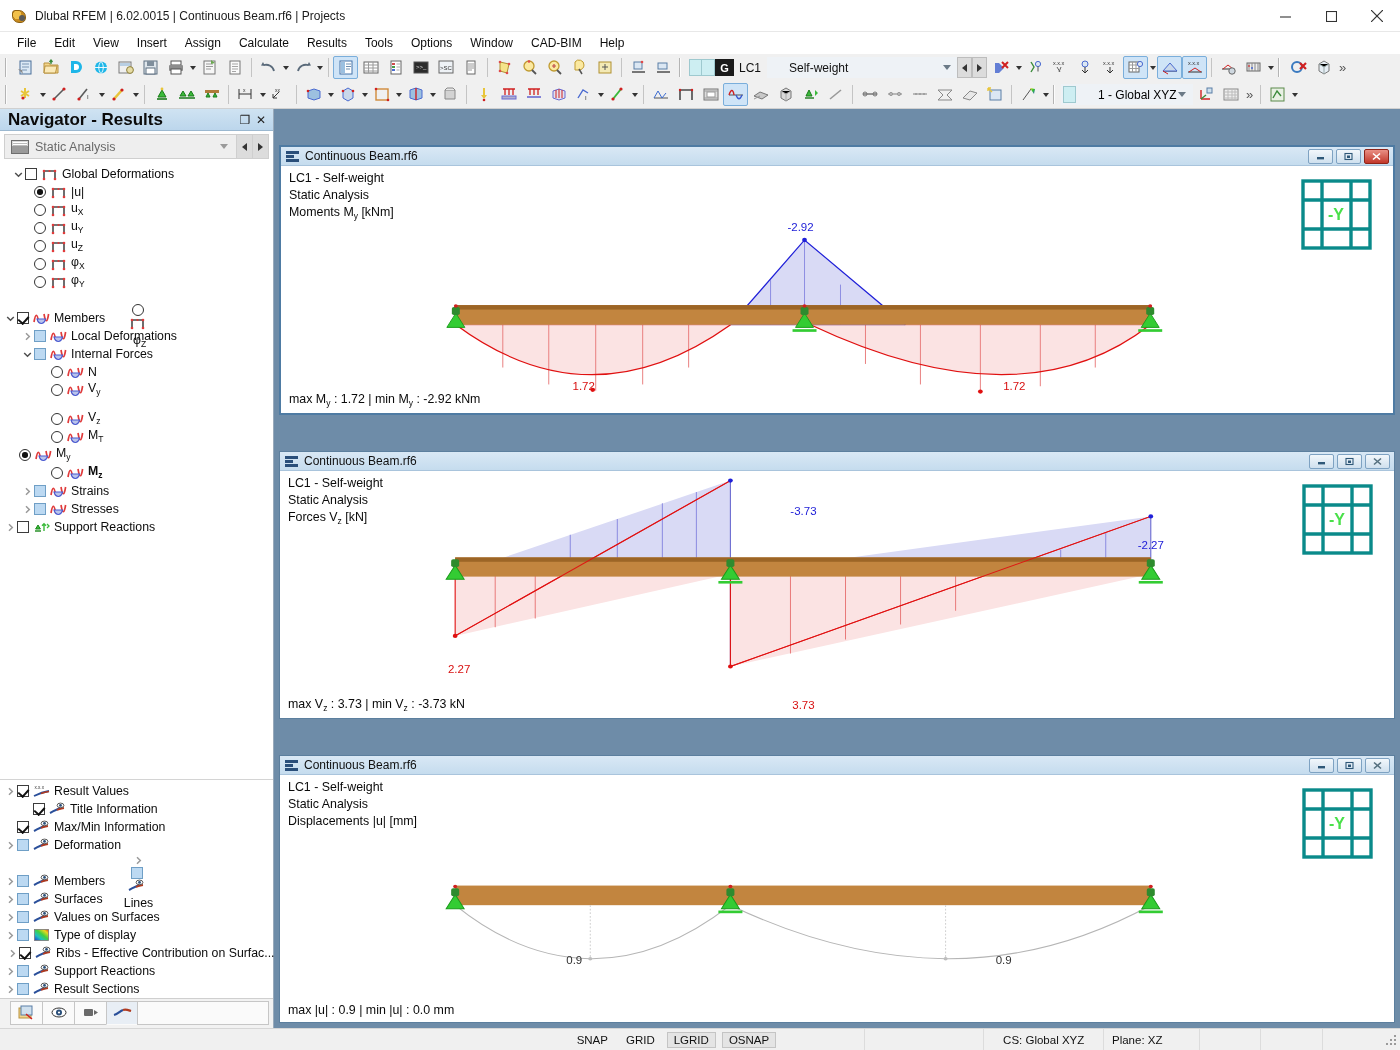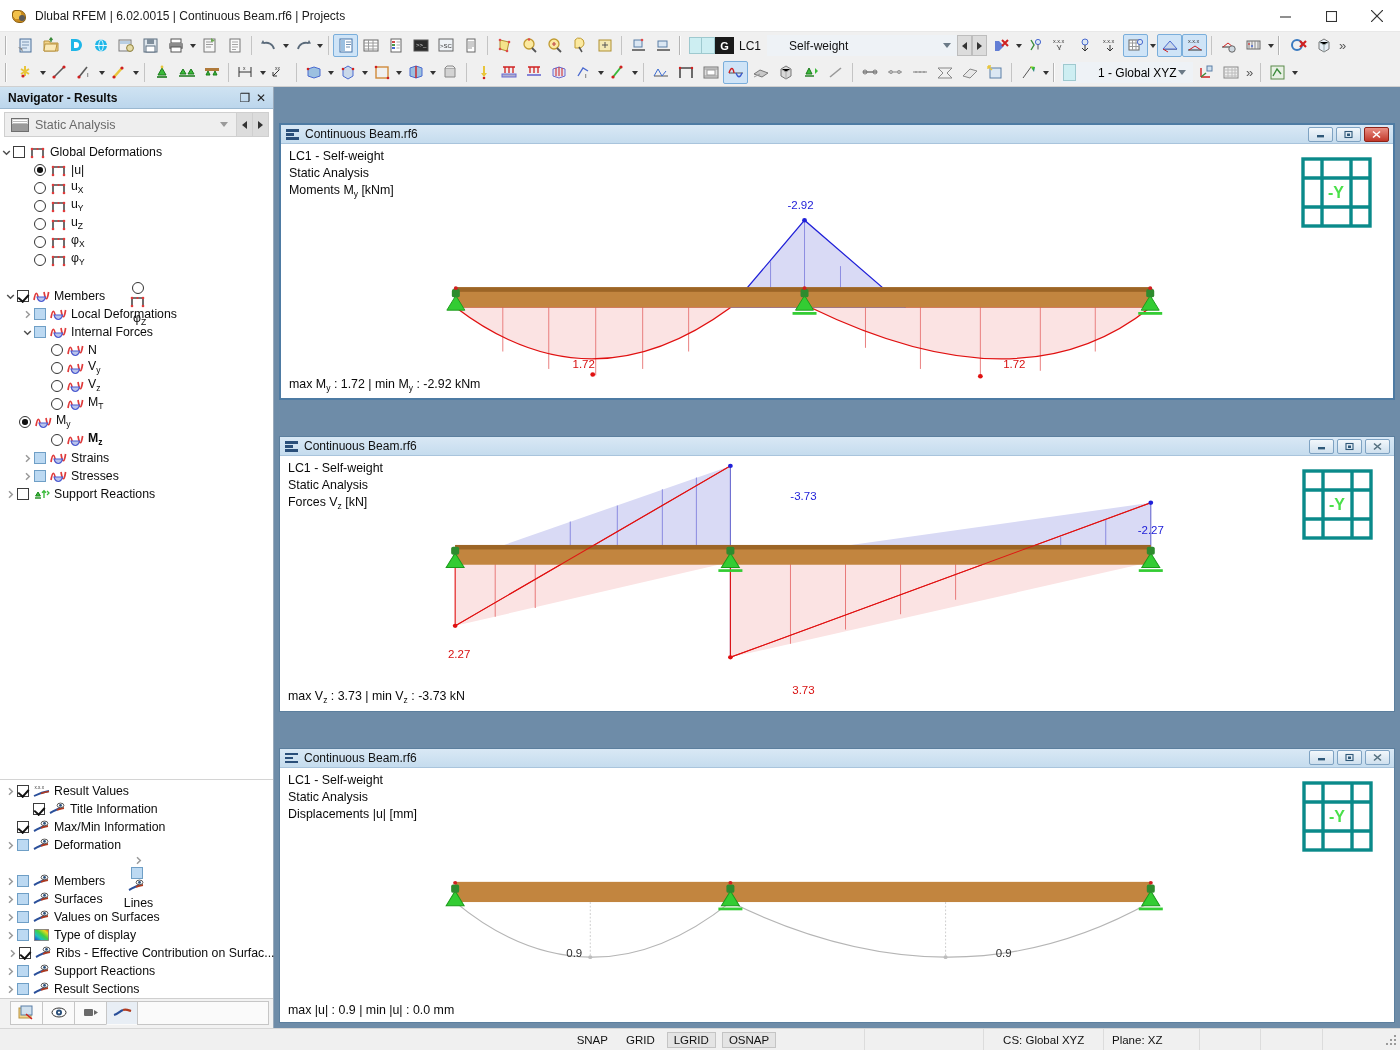--- a/index.html
+++ b/index.html
@@ -63,21 +63,21 @@
   .csbox .txt { font-size:12px; padding-left:22px; flex:1; }
   .csbox .cv { width:0;height:0;border-left:4px solid transparent;border-right:4px solid transparent;border-top:5px solid #6b7a87; margin-right:7px;}
   .chev { font-size:13px; color:#555; padding:0 3px; }
 
   
   .main { flex:1 1 auto; display:flex; min-height:0; }
 
   
   .nav { width:274px; background:#fff; display:flex; flex-direction:column; border-right:1px solid #9ab; flex:0 0 274px; }
   .navhdr { height:22px; background:linear-gradient(to bottom,#cfe3f2,#bcd6ec); display:flex; align-items:center; padding:0 4px 0 8px; border-bottom:1px solid #9bb8d0;}
-  .navhdr .t { font-weight:bold; font-size:12px; color:#0b0b0b; flex:1; }
+  .navhdr .t { font-weight:bold; font-size:17px; color:#0b0b0b; flex:1; }
   .navhdr .b { width:16px;height:16px;display:flex;align-items:center;justify-content:center;color:#222; font-size:12px; }
   .navcombo { height:25px; margin:3px 4px 0 4px; background:#eeeeee; border:1px solid #cfcfcf; display:flex; align-items:center; }
   .navcombo .ic { width:18px;height:14px;margin:0 6px 0 6px; background:linear-gradient(to bottom,#d8d8d8 0 40%,#9a9a9a 40% 100%); border:1px solid #6e6e6e; position:relative;}
   .navcombo .ic:after{content:"";position:absolute;left:1px;top:1px;right:1px;height:4px;background:repeating-linear-gradient(to bottom,#fff 0 1px,#bbb 1px 2px);}
   .navcombo .tx { flex:1; color:#6a6a6a; font-size:12.5px; }
   .navcombo .cv { width:0;height:0;border-left:4px solid transparent;border-right:4px solid transparent;border-top:5px solid #9a9a9a; margin-right:8px;}
   .navcombo .ab { width:16px;height:23px;background:#dcdcdc;border-left:1px solid #cfcfcf;display:flex;align-items:center;justify-content:center;}
   .navtree { flex:1 1 auto; overflow:hidden; padding-top:6px; position:relative; }
   .navbottom { border-top:1px solid #d4d4d4; padding-top:2px; }
   .navtoolbar { height:30px; display:flex; align-items:center; padding:2px 4px 4px 10px; border-top:1px solid #cfcfcf; background:#f2f2f2;}
@@ -155,20 +155,34 @@
       </div>
       <div class="wbtn close">
         <svg width="12" height="12">
             <line x1="0" y1="0" x2="12" y2="12" stroke="#333" stroke-width="1.2"></line>
             <line x1="12" y1="0" x2="0" y2="12" stroke="#333" stroke-width="1.2"></line>
           </svg>
       </div>
     </div>
   </div>
 
+  <div class="menubar">
+    <div class="mi">File</div>
+    <div class="mi">Edit</div>
+    <div class="mi">View</div>
+    <div class="mi">Insert</div>
+    <div class="mi">Assign</div>
+    <div class="mi">Calculate</div>
+    <div class="mi">Results</div>
+    <div class="mi">Tools</div>
+    <div class="mi">Options</div>
+    <div class="mi">Window</div>
+    <div class="mi">CAD-BIM</div>
+    <div class="mi">Help</div>
+  </div>
 
   <div class="tbwrap">
 
     <div class="toolbar">
       <div class="grip"></div>
       <div class="tbtn">
         <svg class="icn" viewBox="0 0 18 17">
             <rect x="3" y="2" width="11" height="13" fill="#dce9f5" stroke="#4a6f99"></rect>
             <path d="M5 5h7M5 8h7M5 11h5" stroke="#7b95b3" stroke-width="1"></path>
             <path d="M1 10l5 5-1-4z" fill="#8a8a8a"></path>
@@ -768,21 +782,21 @@
         <div class="tx">Static Analysis</div>
         <div class="cv"></div>
         <div class="ab">
             <i style="width:0;height:0;border-top:4px solid transparent;border-bottom:4px solid transparent;border-right:5px solid #333;"></i>
           </div>
         <div class="ab">
             <i style="width:0;height:0;border-top:4px solid transparent;border-bottom:4px solid transparent;border-left:5px solid #333;"></i>
           </div>
       </div>
       <div class="navtree" id="navtree">
-          <div class="row" style="padding-left: 0;">
+          <div class="row" style="padding-left: 12px;">
             <span class="exp">
               <svg width="9" height="9" viewBox="0 0 9 9">
                 <path d="M1.2 3L4.5 6.3 7.8 3" fill="none" stroke="#4f4f4f" stroke-width="1.5"></path>
               </svg>
             </span>
             <span class="cb"></span>
             <span class="ico"><svg width="17" height="14" viewBox="0 0 17 14">
                 <path d="M3 12V4h11v8" fill="none" stroke="#4a4a4a" stroke-width="1.6"></path>
                 <circle cx="3" cy="4" r="1.3" fill="#e03a3a"></circle>
                 <circle cx="14" cy="4" r="1.3" fill="#e03a3a"></circle>
@@ -938,21 +952,21 @@
           <div class="row" style="padding-left: 38px;">
             <span class="exp"></span>
             <span class="rb"></span>
             <span class="ico"><svg width="17" height="14" viewBox="0 0 17 14">
                 <path d="M1 11c1.6-9 3.2-9 4.6 0" fill="none" stroke="#e03a3a" stroke-width="1.7"></path>
                 <path d="M11 3c1.6 9 3.2 9 4.6 0" fill="none" stroke="#e03a3a" stroke-width="1.7"></path>
                 <path d="M4 8c1.8 6 6.8 6 8.6 0z" fill="#b9c4ec" stroke="#4a5ad0" stroke-width="1.1"></path>
               </svg></span>
             <span class="lbl">V<span class="sub">y</span></span>
           </div>
-          <div class="row" style="padding-left: 38px;">
+          <div class="row" style="padding-left: 38px; margin-top: 11px;">
             <span class="exp"></span>
             <span class="rb"></span>
             <span class="ico"><svg width="17" height="14" viewBox="0 0 17 14">
                 <path d="M1 11c1.6-9 3.2-9 4.6 0" fill="none" stroke="#e03a3a" stroke-width="1.7"></path>
                 <path d="M11 3c1.6 9 3.2 9 4.6 0" fill="none" stroke="#e03a3a" stroke-width="1.7"></path>
                 <path d="M4 8c1.8 6 6.8 6 8.6 0z" fill="#b9c4ec" stroke="#4a5ad0" stroke-width="1.1"></path>
               </svg></span>
             <span class="lbl">V<span class="sub">z</span></span>
           </div>
           <div class="row" style="padding-left: 38px;">

